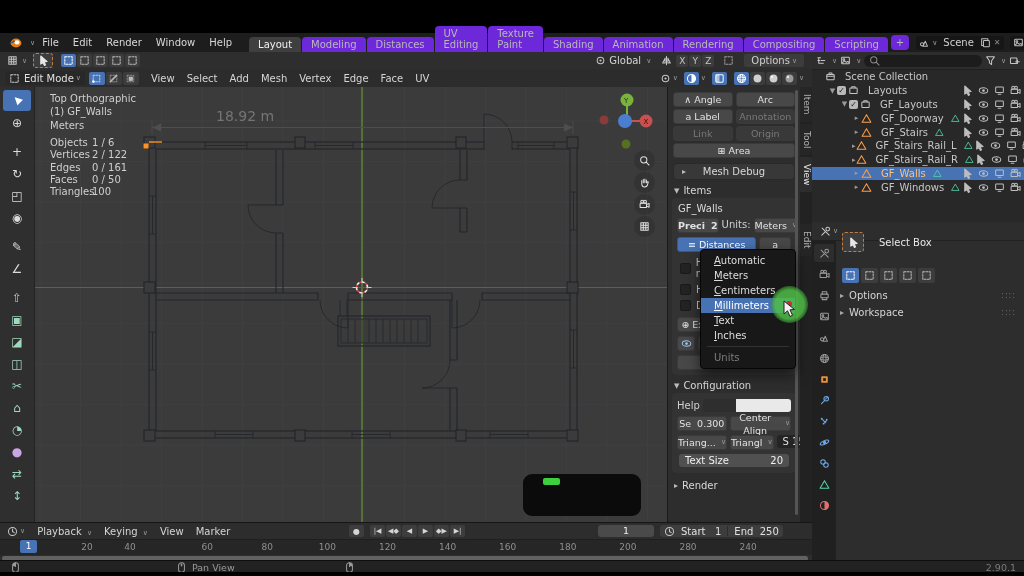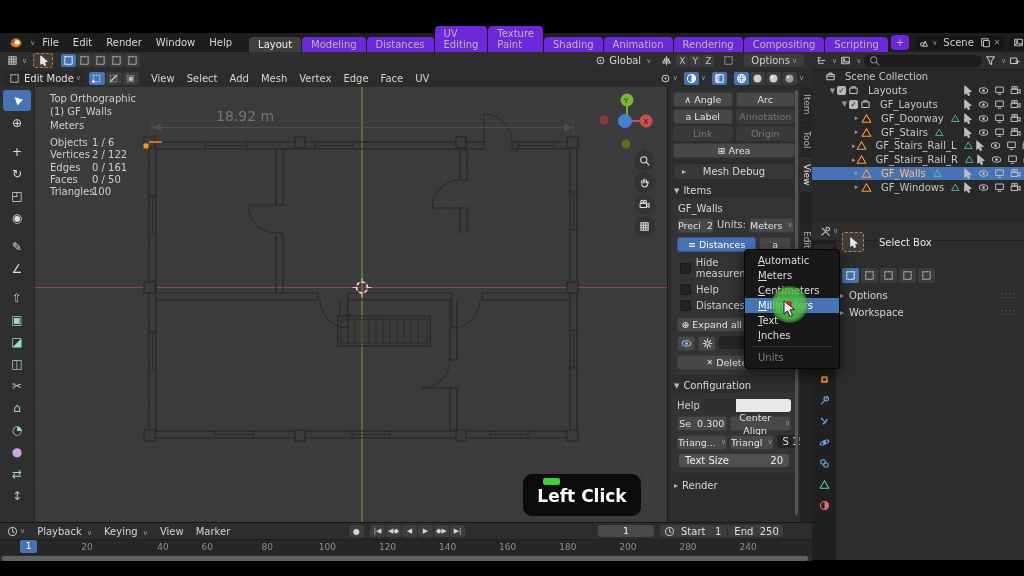--- a/index.html
+++ b/index.html
@@ -58,21 +58,21 @@
   .chkrow{display:flex;align-items:center;gap:5px;margin:5px 6px;color:#d0d0d0;}
   .chk{width:9px;height:9px;background:#232323;border:1px solid #1a1a1a;border-radius:2px;}
   .nfield{background:#242424;border-radius:3px;color:#dedede;height:13px;line-height:13px;padding:0 4px;}
   .nslider{background:#505050;border-radius:3px;color:#f0f0f0;height:13px;line-height:13px;display:flex;
            justify-content:space-between;padding:0 6px;margin:3px 5px;}
   #n-tabs{left:800px;top:87px;width:12px;height:435px;background:#222222;}
   .ntab{writing-mode:vertical-rl;font-size:9px;color:#b0b0b0;background:#262626;padding:7px 0;width:12px;
         text-align:center;border-radius:0 2px 2px 0;margin-bottom:2px;box-sizing:border-box;}
   .ntab.active{background:#2d2d2d;color:#e8e8e8;}
   
-  #units-dropdown{left:744px;top:249px;width:94px;background:#181818;border:1px solid #060606;border-radius:4px;
+  #units-dropdown{left:700px;top:249px;width:94px;background:#181818;border:1px solid #060606;border-radius:4px;
                   box-shadow:0 5px 14px rgba(0,0,0,.6);padding:3px 0;z-index:30;}
   .ud-item{height:15px;line-height:15px;padding-left:13px;color:#dddddd;font-size:10px;}
   .ud-item::first-letter{text-decoration:underline;}
   .ud-item.hl{background:#4772b3;color:#fff;}
   .ud-sep{border-top:1px solid #323232;margin:3px 6px;}
   .ud-foot{height:15px;line-height:15px;padding-left:13px;color:#7d7d7d;font-size:10px;}
   
   #click-circle{left:771px;top:286px;width:37px;height:37px;border-radius:50%;z-index:40;
     background:radial-gradient(circle,rgba(80,190,70,.85) 0 55%,rgba(40,120,35,.45) 75%,rgba(40,120,35,0) 100%);}
   #click-dot{left:786px;top:301px;width:6px;height:6px;border-radius:50%;background:#cf2b2b;z-index:41;}
@@ -629,21 +629,21 @@
       <span style="color:#bbb;font-size:8px;margin:0 8px 0 8px;">▸</span>
       <span style="flex:1;text-align:center;margin-right:20px;">Mesh Debug</span>
     </div>
     <div class="phdr">
       <span style="font-size:7px;color:#bbb;">▼</span>
       <span>Items</span>
     </div>
     <div class="pbody">
       <div style="margin:2px 4px;color:#dadada;">GF_Walls</div>
       <div class="nrow" style="margin:4px 3px;">
-        <span class="nbtn" style="flex:1.1;gap:6px;">
+        <span class="nbtn" style="flex:1.1;gap:6px;font-weight:bold;">
           <span>Preci</span>
             <span>2</span>
         </span>
         <span style="color:#cfcfcf;line-height:13px;">Units:</span>
         <span class="nbtn" style="flex:1;">
           <span>Meters</span>
             <span class="car">∨</span>
         </span>
       </div>
       <div class="nrow" style="margin:4px 3px;">
@@ -1358,38 +1358,61 @@
             </svg>
           </span>
         <span style="color:#e0e0e0;"><span>Start</span>&nbsp;&nbsp;&nbsp;<span>1</span></span>
         <span style="width:1px;height:10px;background:#2c2c2c;"></span>
         <span style="color:#e0e0e0;"><span>End</span>&nbsp;&nbsp;<span>250</span></span>
       </span>
     </div>
     <div id="tl-ruler">
       <div id="ruler-ticks">
           <span class="tick" style="left: 87px;">20</span>
-          <span class="tick" style="left: 163px; text-align: center;">40</span>
+          <span class="tick" style="left: 130px; text-align: center;">40</span>
           <span class="tick" style="left: 207.2px;">60</span>
           <span class="tick" style="left: 267.3px;">80</span>
           <span class="tick" style="left: 327.4px;">100</span>
           <span class="tick" style="left: 387.5px;">120</span>
           <span class="tick" style="left: 447.6px;">140</span>
           <span class="tick" style="left: 507.7px;">160</span>
           <span class="tick" style="left: 567.8px;">180</span>
           <span class="tick" style="left: 627.9px;">200</span>
           <span class="tick" style="left: 688px;">280</span>
           <span class="tick" style="left: 748.1px;">240</span>
         </div>
       <div id="playhead">1</div>
     </div>
     <div id="tl-scroll">
       <div id="tl-scrollbar"></div>
     </div>
   </div>
 
+  <div id="statusbar" class="abs">
+    <span class="ic abs" style="left:10px;top:1px;color:#9a9a9a;">
+        <svg width="11" height="11" viewBox="0 0 12 12" fill="none" stroke="currentColor" stroke-width="1.1" stroke-linecap="round" stroke-linejoin="round">
+          <rect x="2.8" y="0.8" width="6.4" height="10.4" rx="3"></rect>
+          <path d="M6 0.8 V5"></path>
+          <path d="M3.2 1.6 Q4.4 0.8 5.6 1 V4.6 H3.2 Z" fill="currentColor" stroke="none"></path>
+        </svg>
+      </span>
+    <span class="ic abs" style="left:176px;top:1px;color:#9a9a9a;">
+        <svg width="11" height="11" viewBox="0 0 12 12" fill="none" stroke="currentColor" stroke-width="1.1" stroke-linecap="round" stroke-linejoin="round">
+          <rect x="2.8" y="0.8" width="6.4" height="10.4" rx="3"></rect>
+          <rect x="5.2" y="1.6" width="1.6" height="3.2" rx="0.8" fill="currentColor" stroke="none"></rect>
+        </svg>
+      </span>
+    <span class="abs" style="left:192px;top:1px;">Pan View</span>
+    <span class="ic abs" style="left:344px;top:1px;color:#9a9a9a;">
+        <svg width="11" height="11" viewBox="0 0 12 12" fill="none" stroke="currentColor" stroke-width="1.1" stroke-linecap="round" stroke-linejoin="round">
+          <rect x="2.8" y="0.8" width="6.4" height="10.4" rx="3"></rect>
+          <path d="M6 0.8 V5"></path>
+          <path d="M8.8 1.6 Q7.6 0.8 6.4 1 V4.6 H8.8 Z" fill="currentColor" stroke="none"></path>
+        </svg>
+      </span>
+    <span class="abs dim" style="right:8px;top:1px;">2.90.1</span>
+  </div>
   <div class="abs" style="left:0;top:572px;width:1024px;height:4px;background:#000;"></div>
 
   <div id="leftclick" class="abs">
     <span class="green"></span>
-    <span class="txt">Left Click</span>
   </div>
 </div>
 
 </body></html>

